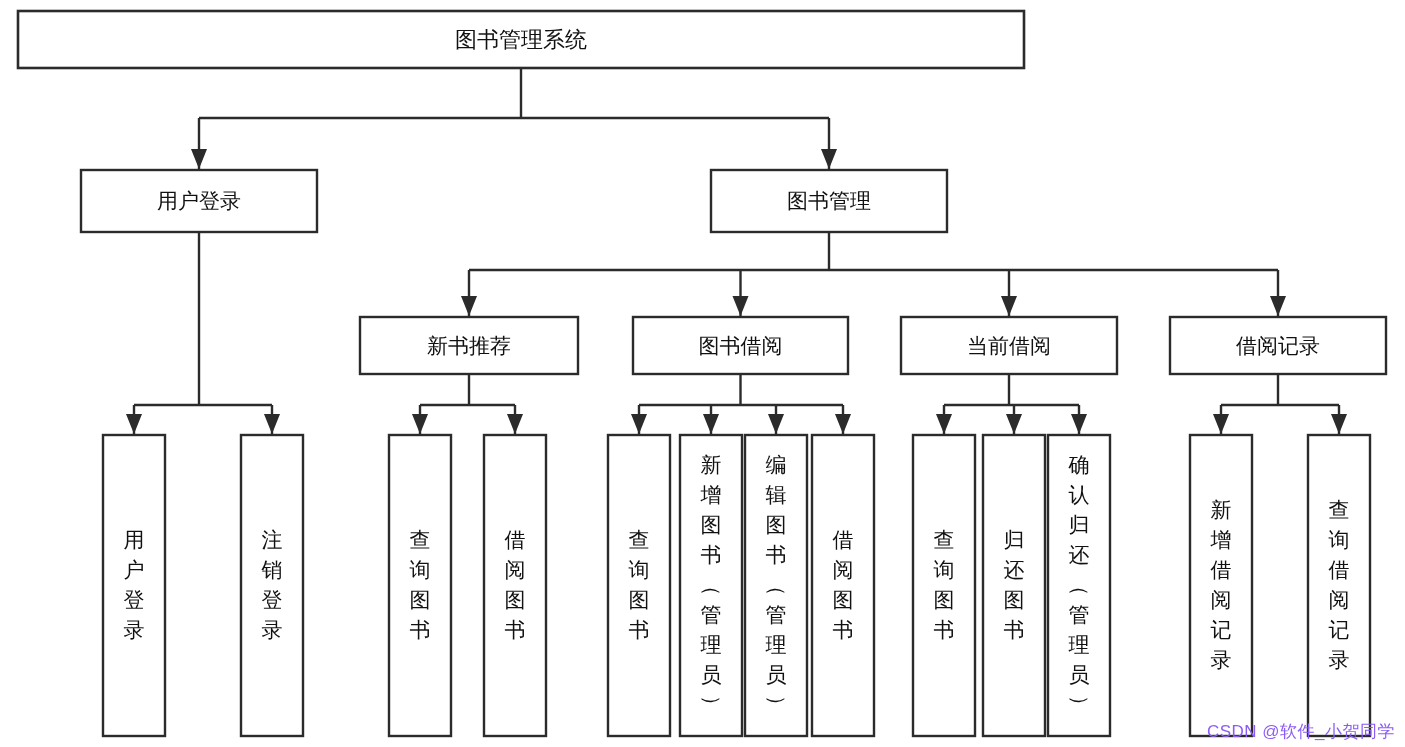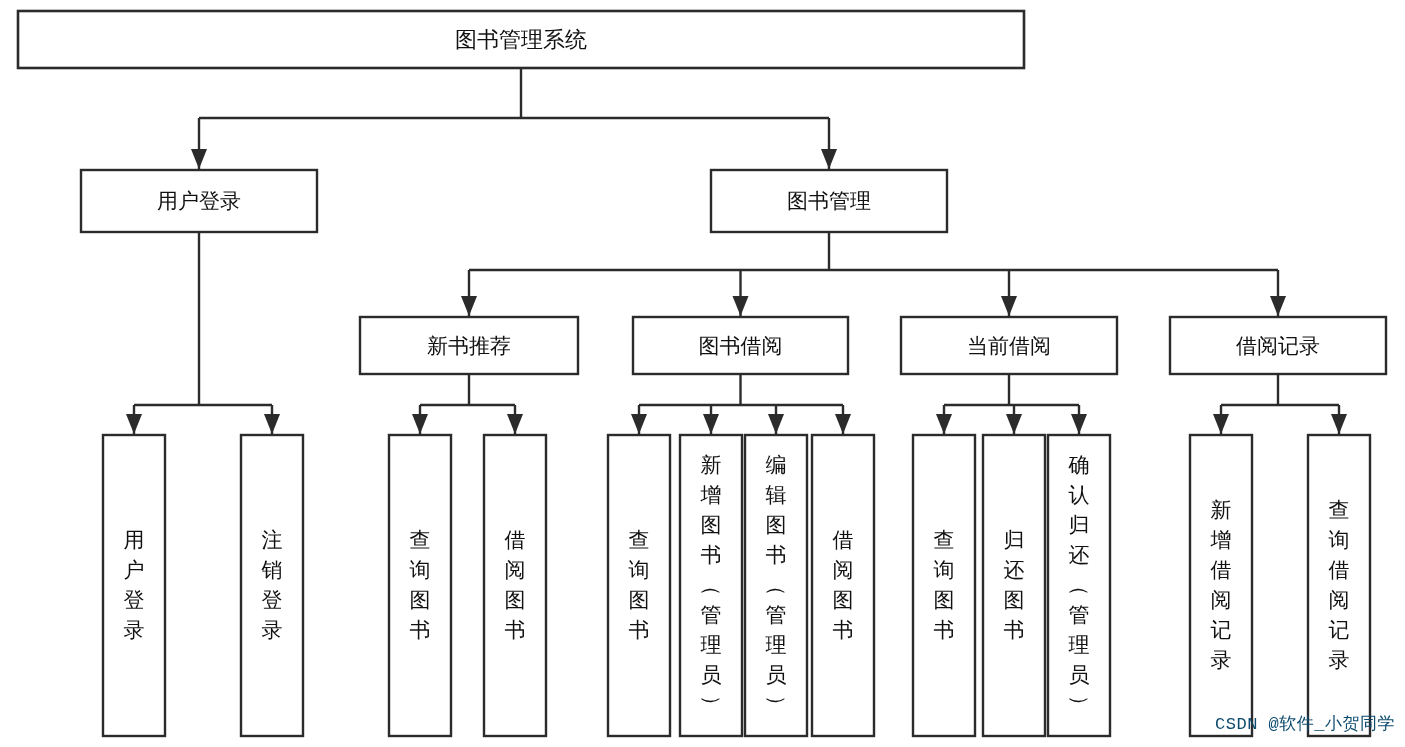--- a/index.html
+++ b/index.html
@@ -69,24 +69,24 @@
   .leaf-char {
     font-family: "DejaVu Sans", "Liberation Sans", sans-serif;
     font-size: 21px;
     fill: #111111;
     text-anchor: middle;
     dominant-baseline: middle;
   }
   .watermark {
     position: absolute;
     right: 10px;
-    bottom: 12px;
-    font-family: Liberation Mono, monospace;
+    bottom: 4px;
+    font-family: Liberation Sans, sans-serif;
     font-size: 17px;
-    color: #0c4a6e;
+    color: #8b5cf6;
     letter-spacing: 0.5px;
     white-space: nowrap;
     user-select: none;
   }
 </style>
 </head>
 <body>
 
 <div id="diagram-root">
   <svg class="diagram-canvas" viewBox="0 0 1405 747" xmlns="http://www.w3.org/2000/svg">

